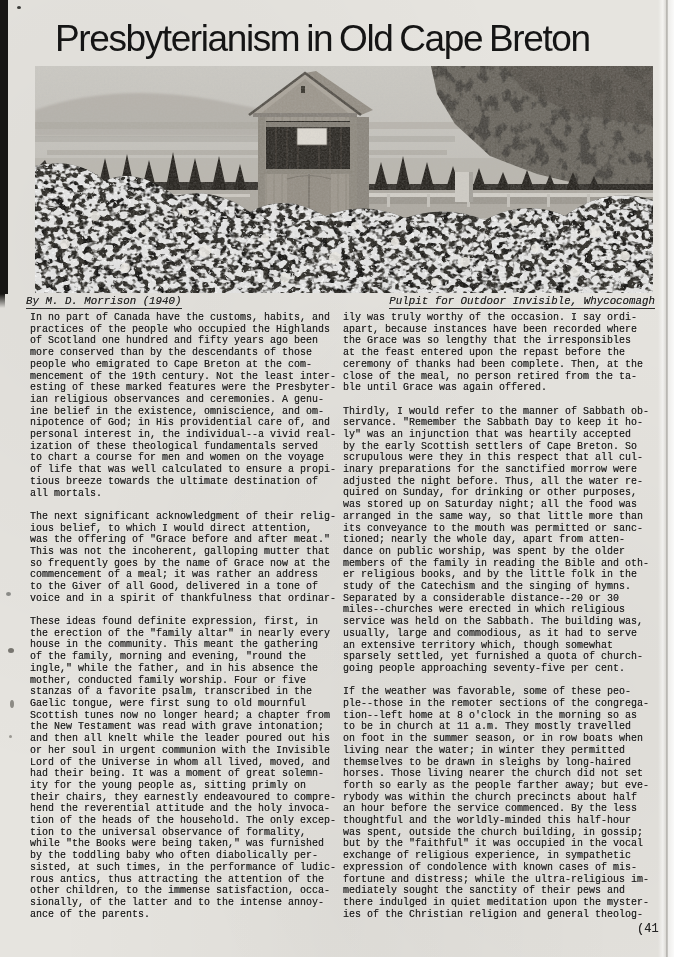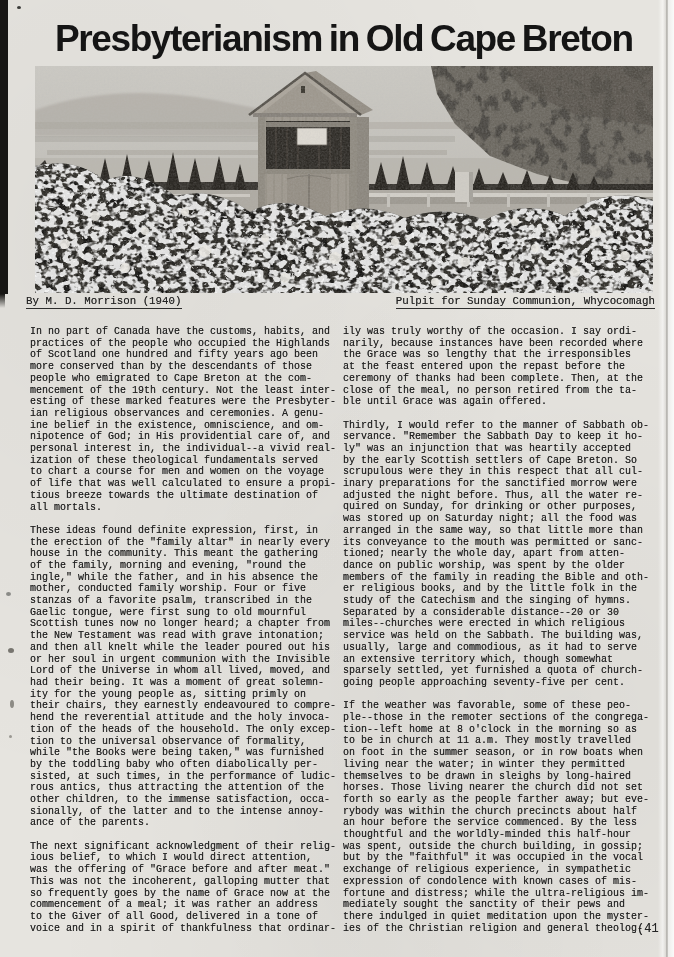--- a/index.html
+++ b/index.html
@@ -4,36 +4,36 @@
 <style>
   html,body{margin:0;padding:0;}
   body{width:674px;height:957px;background:#cfcdc8;font-family:"Liberation Mono","DejaVu Sans Mono",monospace;}
   .page{position:relative;width:674px;height:957px;overflow:hidden;
     background:
       radial-gradient(ellipse at 15% 25%, rgba(0,0,0,0.035), transparent 55%),
       radial-gradient(ellipse at 85% 75%, rgba(0,0,0,0.04), transparent 50%),
       radial-gradient(ellipse at 50% 95%, rgba(0,0,0,0.03), transparent 60%),
       #e6e4df;}
   .title{position:absolute;top:20px;left:55px;line-height:1;white-space:nowrap;
-    font-family:"Liberation Sans","DejaVu Sans",sans-serif;font-weight:700;font-size:37px;
+    font-family:"Liberation Sans","DejaVu Sans",sans-serif;font-weight:400;font-size:37px;
     letter-spacing:-1.4px;word-spacing:-2px;color:#151515;}
   .photo{position:absolute;left:35px;top:66px;width:618px;height:227px;margin:0;padding:0;
     background:#c7c4be;overflow:hidden;}
   .photo svg{display:block;width:618px;height:227px;}
   .byline,.caption{position:absolute;top:295px;font-size:10.8px;line-height:13px;color:#242424;
     border-bottom:1.2px solid #2c2c2c;padding-bottom:0px;white-space:nowrap;
-    text-shadow:0 0 0.4px rgba(20,20,20,.55);}
+    text-shadow:0 0 0.4px rgba(20,20,20,.55);font-style:italic;}
   .byline{left:26px;}
   .caption{right:19px;}
   .col{position:absolute;top:312px;width:312px;font-size:10px;line-height:11.7px;color:#212121;
     white-space:pre;text-shadow:0 0 0.45px rgba(25,25,25,.6);}
   .col-left{left:30px;}
   .col-right{left:343px;}
   .col p{margin:11.6px 0 0 0;}
-  .col p:first-child{margin-top:14px;}
+  .col p:first-child{margin-top:0;}
   .col .u{text-underline-offset:1.5px;}
   .pagenum{position:absolute;left:637px;top:922px;font-size:12px;color:#242424;
     text-shadow:0 0 0.4px rgba(20,20,20,.55);}
   .edge-left{position:absolute;left:0;top:0;width:8px;height:294px;background:#171614;
     filter:blur(.5px);}
   .edge-left:after{content:"";position:absolute;left:0;top:294px;width:5px;height:14px;
     background:linear-gradient(#171614,transparent);}
   .edge-right{position:absolute;top:0;right:0;width:16px;height:957px;
     background:linear-gradient(90deg, rgba(0,0,0,0) 0%, rgba(255,255,255,.55) 30%,
       #dddbd7 48%, #a5a39e 56%, #eeedeb 64%, #fafaf9 100%);}
@@ -181,38 +181,45 @@
             <circle cx="30" cy="178" r="5"></circle>
             <circle cx="590" cy="190" r="5"></circle>
         </g>
       </g>
 
       <rect x="0" y="0" width="618" height="227" filter="url(#grain)" opacity="0.22"></rect>
     </svg>
   </figure>
 
   <div class="byline">By M. D. Morrison (1940)</div>
-  <div class="caption">Pulpit for Sunday Communion, Whycocomagh</div>
+  <div class="caption">Pulpit for Outdoor Invisible, Whycocomagh</div>
 
   <div class="col col-left"><p>In no part of Canada have the customs, habits, and
 practices of the people who occupied the Highlands
 of Scotland one hundred and fifty years ago been
 more conserved than by the descendants of those
 people who emigrated to Cape Breton at the com-
 mencement of the 19th century. Not the least inter-
 esting of these marked features were the Presbyter-
 ian religious observances and ceremonies. A genu-
 ine belief in the existence, omniscience, and om-
 nipotence of God; in His providential care of, and
 personal interest in, the individual--a vivid real-
 ization of these theological fundamentals served
 to chart a course for men and women on the voyage
 of life that was well calculated to ensure a propi-
 tious breeze towards the ultimate destination of
-all mortals.</p><p>These ideas found definite expression, first, in
+all mortals.</p><p>The next significant acknowledgment of their relig-
+ious belief, to which I would direct attention,
+was the offering of "Grace before and after meat."
+This was not the incoherent, galloping mutter that
+so frequently goes by the name of Grace now at the
+commencement of a meal; it was rather an address
+to the Giver of all Good, delivered in a tone of
+voice and in a spirit of thankfulness that ordinar-</p><p>These ideas found definite expression, first, in
 the erection of the "family altar" in nearly every
 house in the community. This meant the gathering
 of the family, morning and evening, "round the
 ingle," while the father, and in his absence the
 mother, conducted family worship. Four or five
 stanzas of a favorite psalm, transcribed in the
 Gaelic tongue, were first sung to old mournful
 Scottish tunes now no longer heard; a chapter from
 the New Testament was read with grave intonation;
 and then all knelt while the leader poured out his
@@ -223,30 +230,23 @@
 their chairs, they earnestly endeavoured to compre-
 hend the reverential attitude and the holy invoca-
 tion of the heads of the household. The only excep-
 tion to the universal observance of formality,
 while "the Books were being taken," was furnished
 by the toddling baby who often diabolically per-
 sisted, at such times, in the performance of ludic-
 rous antics, thus attracting the attention of the
 other children, to the immense satisfaction, occa-
 sionally, of the latter and to the intense annoy-
-ance of the parents.</p><p>The next significant acknowledgment of their relig-
-ious belief, to which I would direct attention,
-was the offering of "Grace before and after meat."
-This was not the incoherent, galloping mutter that
-so frequently goes by the name of Grace now at the
-commencement of a meal; it was rather an address
-to the Giver of all Good, delivered in a tone of
-voice and in a spirit of thankfulness that ordinar-</p></div>
+ance of the parents.</p></div>
   <div class="col col-right"><p>ily was truly worthy of the occasion. I say <span class="u">ordi-</span>
-<span class="u">narily</span>, because instances have been recorded where
+<span class="u">apart</span>, because instances have been recorded where
 the Grace was so lengthy that the irresponsibles
 at the feast entered upon the repast before the
 ceremony of thanks had been complete. Then, at the
 close of the meal, no person retired from the ta-
 ble until Grace was again offered.</p><p>Thirdly, I would refer to the manner of Sabbath ob-
 servance. "Remember the Sabbath Day to keep it ho-
 ly" was an injunction that was heartily accepted
 by the early Scottish settlers of Cape Breton. So
 scrupulous were they in this respect that all cul-
 inary preparations for the sanctified morrow were

